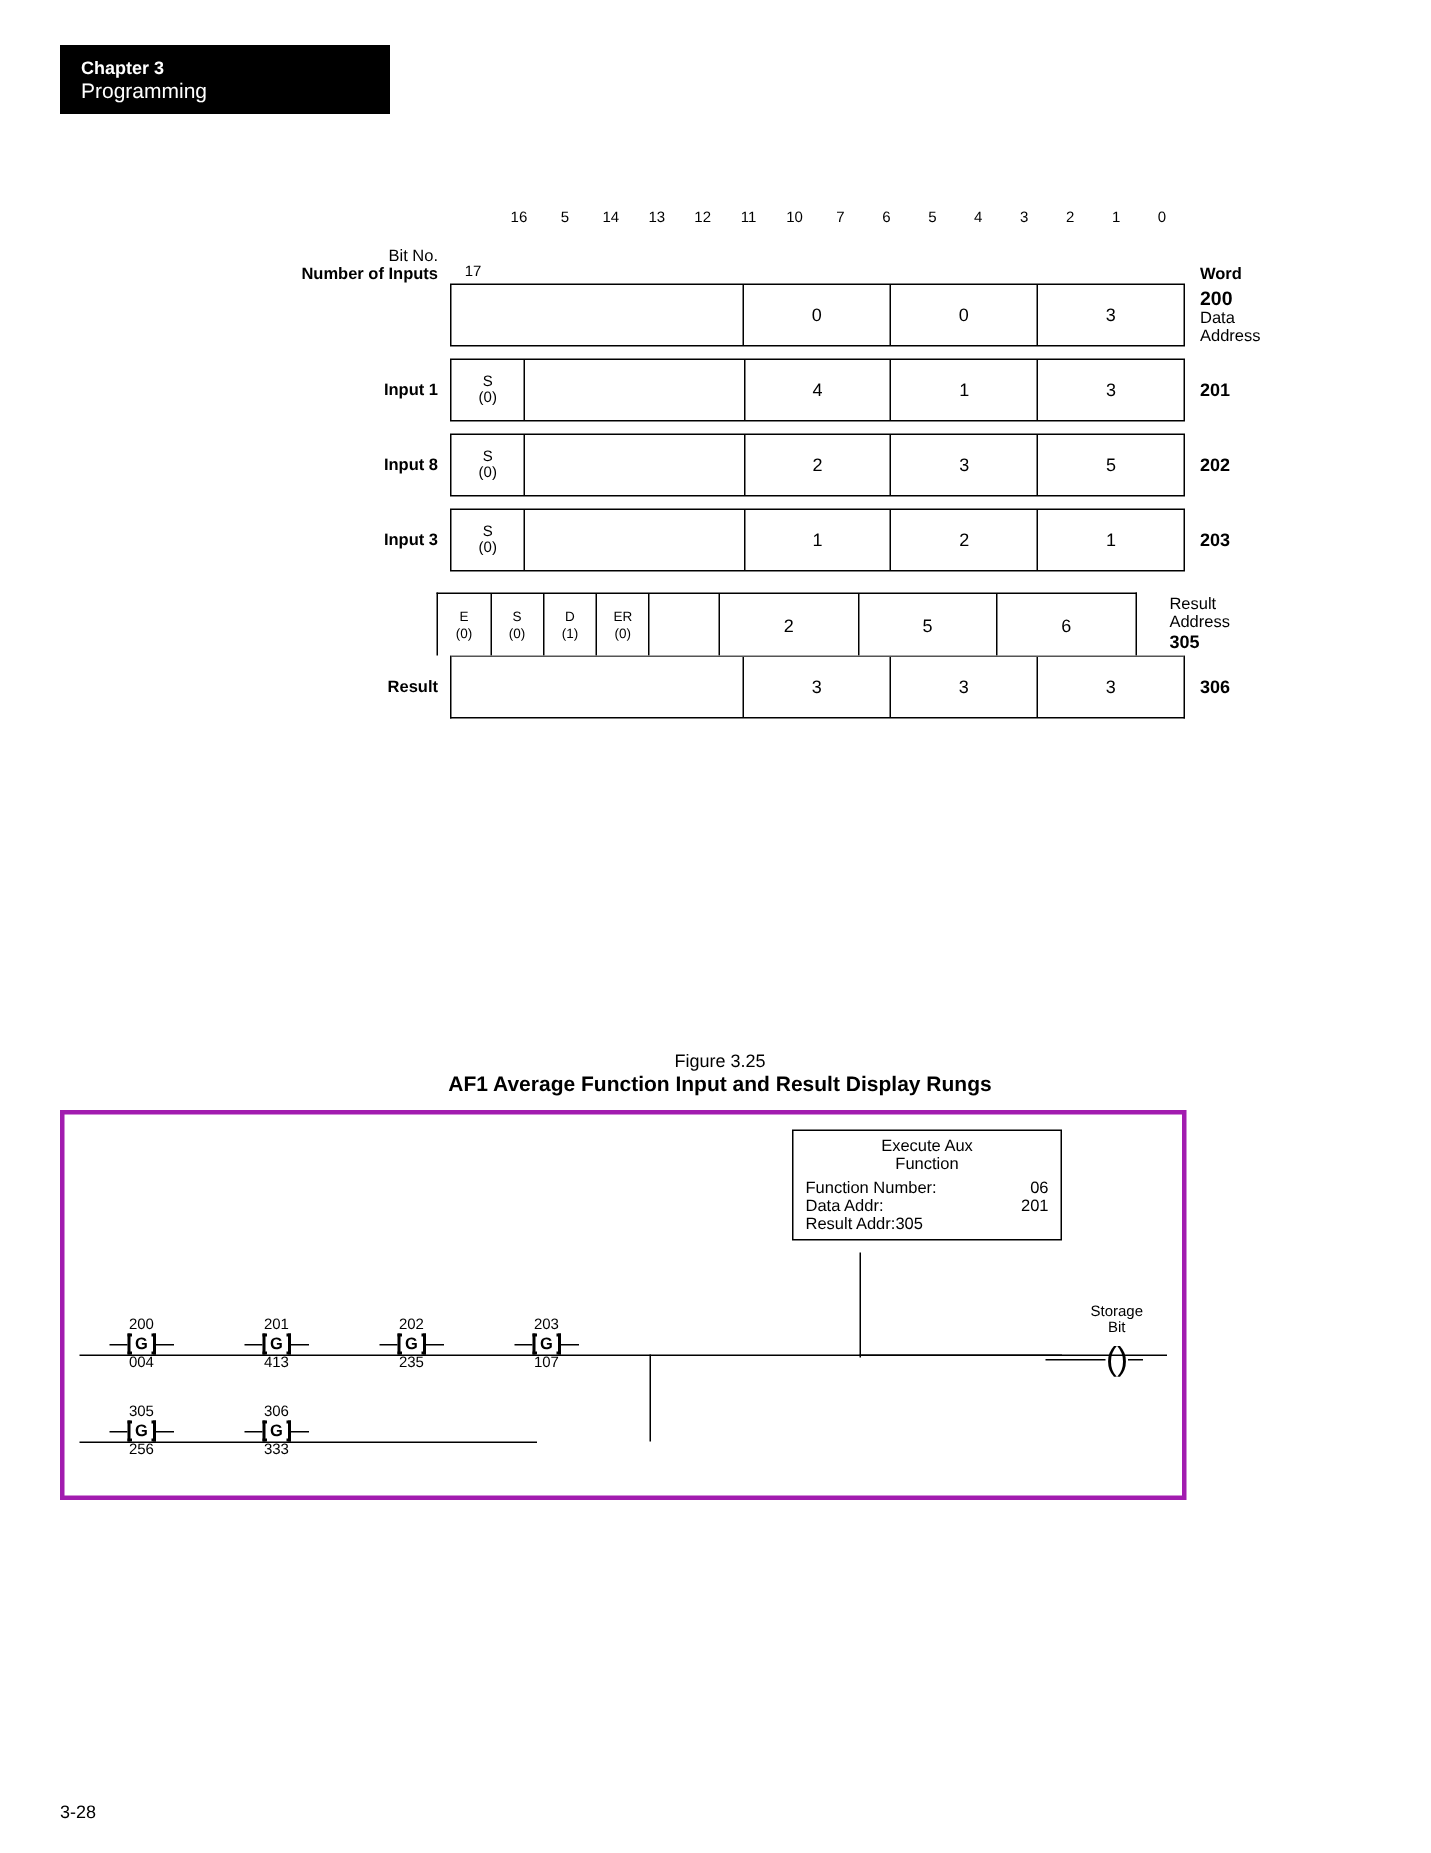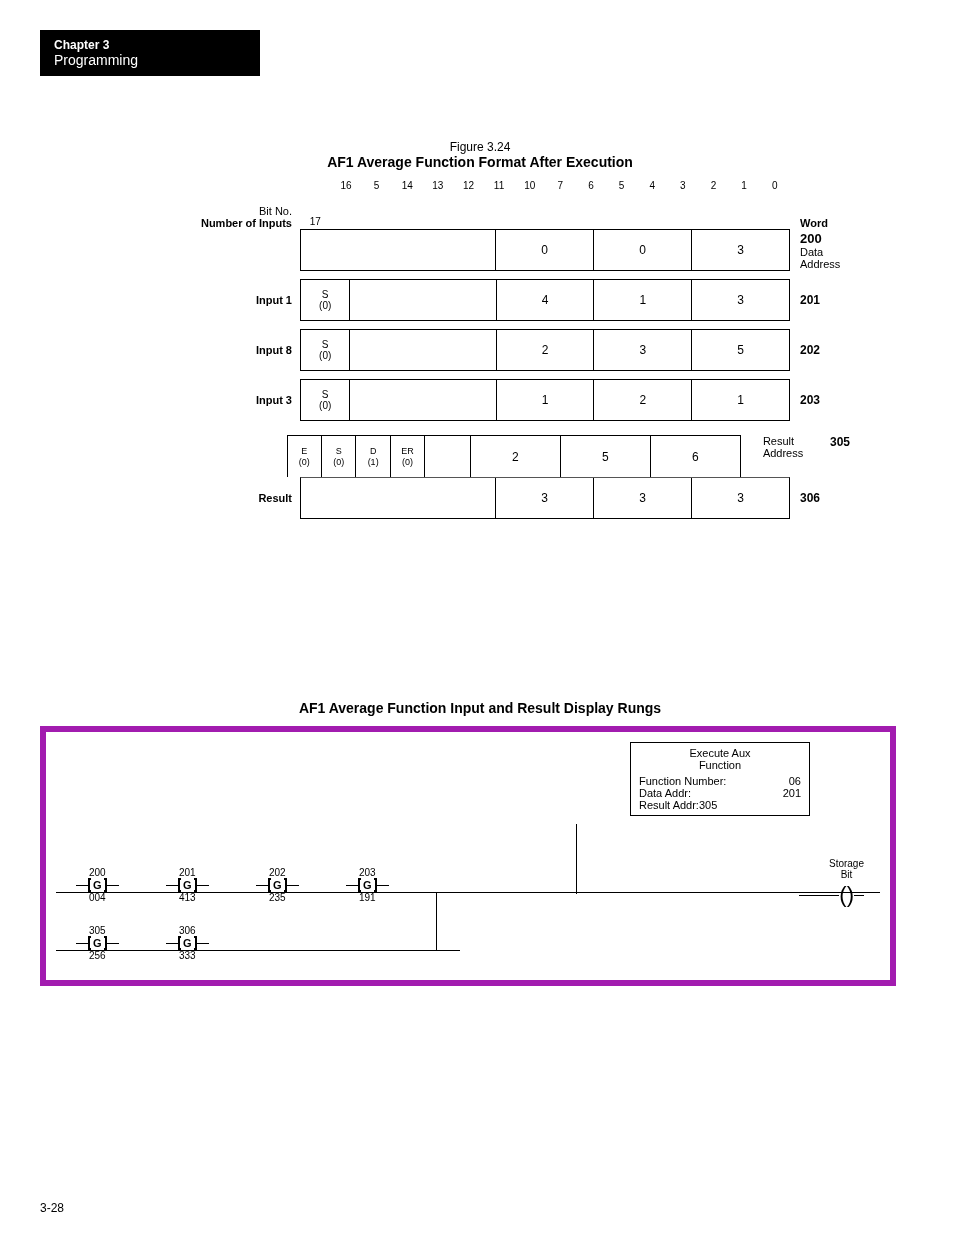--- a/index.html
+++ b/index.html
@@ -74,24 +74,20 @@
 <body>
 
 <div class="chapter-header">
   <div class="ch-num">Chapter 3</div>
   <div class="ch-sub">Programming</div>
 </div>
 
 <div class="page-number">3-28</div>
 
 <div class="fig324-container">
-  <div class="fig-caption">
-    <span class="fig-num">Figure 3.24</span>
-    <span class="fig-title">AF1 Average Function Format After Execution</span>
-  </div>
 
   <div style="margin: 0 auto; width: 740px; position: relative;">
 
     <div style="display:flex; align-items: flex-end; margin-bottom: 0;">
       <div style="width:190px; text-align:right; padding-right:8px;">
         <div style="font-size:11px;">Bit No.</div>
         <div style="font-size:11px; font-weight:bold;">Number of Inputs</div>
       </div>
       <div style="display:flex; width:490px; font-size:10px; text-align:center; padding-bottom:2px;">
         <div style="flex:1;margin-top:36px;">17</div>
@@ -191,45 +187,46 @@
         <div style="flex:1.5; border-right:1px solid #000; display:flex; align-items:center; justify-content:center; font-size:9px; text-align:center; line-height:1.2;">ER<br>(0)</div>
 
         <div style="flex:2; border-right:1px solid #000;"></div>
 
         <div style="flex:4; border-right:1px solid #000; display:flex; align-items:center; justify-content:center; font-size:12px;">2</div>
 
         <div style="flex:4; border-right:1px solid #000; display:flex; align-items:center; justify-content:center; font-size:12px;">5</div>
 
         <div style="flex:4; display:flex; align-items:center; justify-content:center; font-size:12px;">6</div>
       </div>
-      <div style="margin-left:22px; display:flex; flex-direction:row; justify-content:center; font-size:11px;">
+      <div style="margin-left:22px; display:flex; flex-direction:column; justify-content:center; font-size:11px;">
         <span>Result Address</span>
         <span style="font-weight:bold; font-size:12px;">305</span>
       </div>
     </div>
 
     <div style="display:flex; align-items:stretch;">
       <div style="width:190px; text-align:right; padding-right:8px; display:flex; align-items:center; justify-content:flex-end; font-size:11px; font-weight:bold;">Result</div>
       <div style="display:flex; width:490px; border:1px solid #000; border-top: 1px solid #555; min-height:42px;">
         <div style="flex:8; border-right:1px solid #000;"></div>
         <div style="flex:4; border-right:1px solid #000; display:flex; align-items:center; justify-content:center; font-size:12px;">3</div>
         <div style="flex:4; border-right:1px solid #000; display:flex; align-items:center; justify-content:center; font-size:12px;">3</div>
         <div style="flex:4; display:flex; align-items:center; justify-content:center; font-size:12px;">3</div>
       </div>
       <div style="margin-left:10px; display:flex; align-items:center; font-size:12px; font-weight:bold;">306</div>
     </div>
   </div>
 </div>
 
 <div class="fig325-container">
   <div class="fig-caption">
+    <span class="fig-num">Figure 3.25</span>
     <span class="fig-title">AF1 Average Function Input and Result Display Rungs</span>
   </div>
 
-  <div style="position:relative; border:6px solid #a21caf; height:260px; width:856px; margin-top:8px;">
+  <div style="position:relative; border:3px solid #a21caf; height:260px; width:751px; margin-top:8px;">
 
     <div style="position:absolute; top:10px; right:80px; border:1px solid #000; padding:4px 8px; font-size:11px; width:180px;">
       <div style="text-align:center; font-size:11px; margin-bottom:4px;">Execute Aux<br>Function</div>
       <div style="display:flex; justify-content:space-between;">
         <span>Function Number:</span>
         <span>06</span>
       </div>
       <div style="display:flex; justify-content:space-between;">
         <span>Data Addr:</span>
         <span>201</span>
@@ -295,21 +292,21 @@
 
     <div style="position:absolute; top:135px; left:300px; display:flex; flex-direction:column; align-items:center; font-size:10px;">
       <div>203</div>
       <div style="display:flex; align-items:center;">
         <div style="width:12px; height:1px; background:#000;"></div>
         <div style="width:3px; height:14px; border-left:2px solid #000; border-top:2px solid #000; border-bottom:2px solid #000;"></div>
         <span style="font-size:11px; font-weight:bold; padding:0 2px;">G</span>
         <div style="width:3px; height:14px; border-right:2px solid #000; border-top:2px solid #000; border-bottom:2px solid #000;"></div>
         <div style="width:12px; height:1px; background:#000;"></div>
       </div>
-      <div>191</div>
+      <div>107</div>
     </div>
 
     <div style="position:absolute; top:92px; left:530px; width:1px; height:70px; background:#000;"></div>
 
     <div style="position:absolute; top:193px; left:30px; display:flex; flex-direction:column; align-items:center; font-size:10px;">
       <div>305</div>
       <div style="display:flex; align-items:center;">
         <div style="width:12px; height:1px; background:#000;"></div>
         <div style="width:3px; height:14px; border-left:2px solid #000; border-top:2px solid #000; border-bottom:2px solid #000;"></div>
         <span style="font-size:11px; font-weight:bold; padding:0 2px;">G</span>

